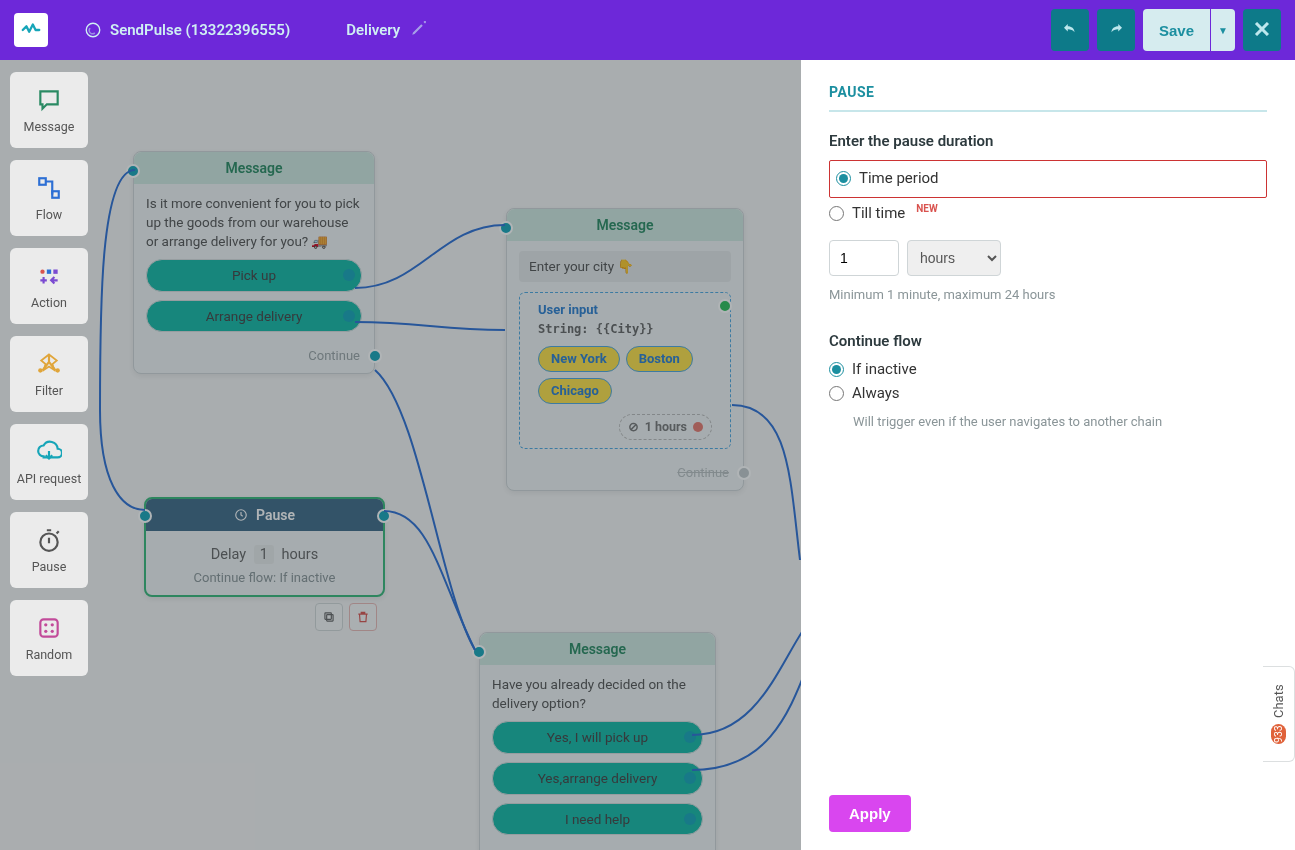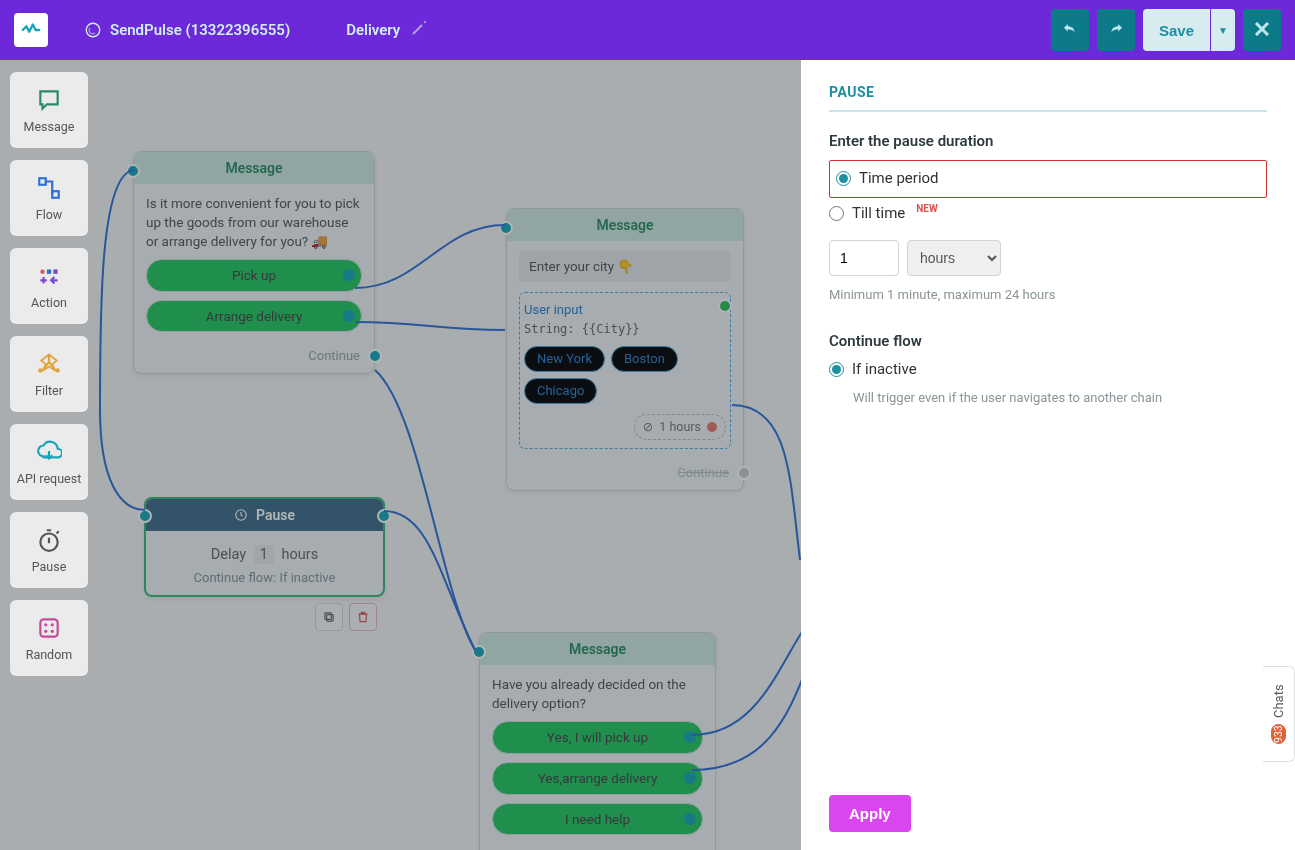--- a/index.html
+++ b/index.html
@@ -28,43 +28,43 @@
 
 
 .canvas-wrap { position:absolute; top:60px; left:0; right:0; bottom:0; }
 .dim { position:absolute; inset:0; background:rgba(30,40,45,0.35); z-index:2;}
 .canvas { position:absolute; inset:0; }
 
 
 .node { position:absolute; background:#f0f3f4; border:1px solid #cfd5d7; border-radius:8px; box-shadow:0 2px 6px rgba(0,0,0,.08); }
 .node-hd { background:#d0e9e0; color:#2a8a63; font-weight:600; text-align:center; padding:8px; border-radius:8px 8px 0 0; font-size:14px;}
 .node-body { padding:10px 12px; color:#555; font-size:13.5px; line-height:1.4;}
-.opt-btn { background:#22c55e; border:1px solid #d7dcdd; border-radius:16px; padding:6px 12px; margin-top:8px; position:relative; text-align:center; color:#444; font-size:13.5px;}
+.opt-btn { background:#14b8a6; border:1px solid #d7dcdd; border-radius:16px; padding:6px 12px; margin-top:8px; position:relative; text-align:center; color:#444; font-size:13.5px;}
 .opt-dot { position:absolute; right:6px; top:50%; transform:translateY(-50%); width:12px; height:12px; border-radius:50%; background:#16a5b8;}
 .node-ft { text-align:right; color:#9aa3a6; font-size:13px; padding:6px 14px 10px;}
 .port { position:absolute; width:14px; height:14px; border-radius:50%; background:#16a5b8; border:2px solid #fff;}
 .port.grey { background:#c3cacc; }
 .port.green { background:#2dbf5a; }
 
 
 .pause-node { border:2px solid #38b87a; }
 .pause-hd { background:#3f6a88; color:#fff; display:flex; align-items:center; justify-content:center; gap:8px; padding:8px; border-radius:6px 6px 0 0; font-weight:600;}
 .pause-body { text-align:center; color:#666; padding:14px 10px 10px; font-size:14.5px;}
 .pause-body .num { display:inline-block; background:#e7eaea; padding:1px 6px; margin:0 4px; border-radius:3px;}
 .pause-sub { color:#8a9598; font-size:13px; margin-top:6px;}
 .node-actions { position:absolute; right:6px; bottom:-36px; display:flex; gap:6px;}
 .na-btn { width:28px; height:28px; background:#f6f7f7; border:1px solid #d2d7d8; border-radius:4px; display:flex; align-items:center; justify-content:center; cursor:pointer;}
 .na-btn.del { color:#d9534f; border-color:#e9b8b6;}
 
 
-.ui-block { border:1px dashed #4fa8e0; border-radius:6px; padding:8px 4px; margin-top:10px; position:relative;}
+.ui-block { border:1px dashed #4fa8e0; border-radius:6px; padding:8px 18px; margin-top:10px; position:relative;font-weight:bold;}
 .ui-title { color:#2d7fd0; font-size:13px;}
 .ui-string { font-family:monospace; font-size:12px; color:#666; margin-top:2px;}
 .chips { display:flex; flex-wrap:wrap; gap:6px; margin-top:8px;}
-.chip { border:1px solid #4fa8e0; color:#2d7fd0; border-radius:14px; padding:3px 12px; font-size:13px; background:#000000;}
+.chip { border:1px solid #4fa8e0; color:#2d7fd0; border-radius:14px; padding:3px 12px; font-size:13px; background:#fde047;}
 .ui-pause { display:flex; align-items:center; justify-content:flex-end; gap:6px; margin-top:10px; border:1px dashed #bbb; border-radius:14px; padding:3px 8px; color:#777; font-size:12.5px; float:right;}
 .ui-pause .rdot { width:10px; height:10px; border-radius:50%; background:#e77a6f;}
 
 
 .panel { position:absolute; top:60px; right:0; width:494px; bottom:0; background:#fff; z-index:4; padding:24px 28px 18px; display:flex; flex-direction:column;}
 .panel-title { color:#1c8fa0; font-weight:700; font-size:14px; letter-spacing:.5px; border-bottom:2px solid #c7e6ea; padding-bottom:10px; margin-bottom:20px;}
 .field-label { color:#2d3a3e; font-weight:600; font-size:15px; margin-bottom:10px;}
 .radio-row { display:flex; align-items:center; gap:8px; margin:6px 0; font-size:15px; color:#333;}
 .radio-row input { accent-color:#1c8fa0; width:15px; height:15px;}
 .new-badge { color:#d9534f; font-size:10px; font-weight:700; position:relative; top:-5px; margin-left:3px;}
@@ -304,20 +304,24 @@
     </select>
   </div>
   <div class="hint">Minimum 1 minute, maximum 24 hours</div>
 
   <div class="section">
     <div class="field-label">Continue flow</div>
     <label class="radio-row">
       <input type="radio" name="cf" checked="" style="">
       <span>If inactive</span>
     </label>
+    <label class="radio-row">
+      <input type="radio" name="cf" style="">
+      <span>Always</span>
+    </label>
     <div class="sub-hint">Will trigger even if the user navigates to another chain</div>
   </div>
 
   <div class="panel-spacer"></div>
   <button class="apply-btn">Apply</button>
 </div>
 
 <div class="chats-tab">
   <span class="chats-badge">933</span>
   <span>Chats</span>

